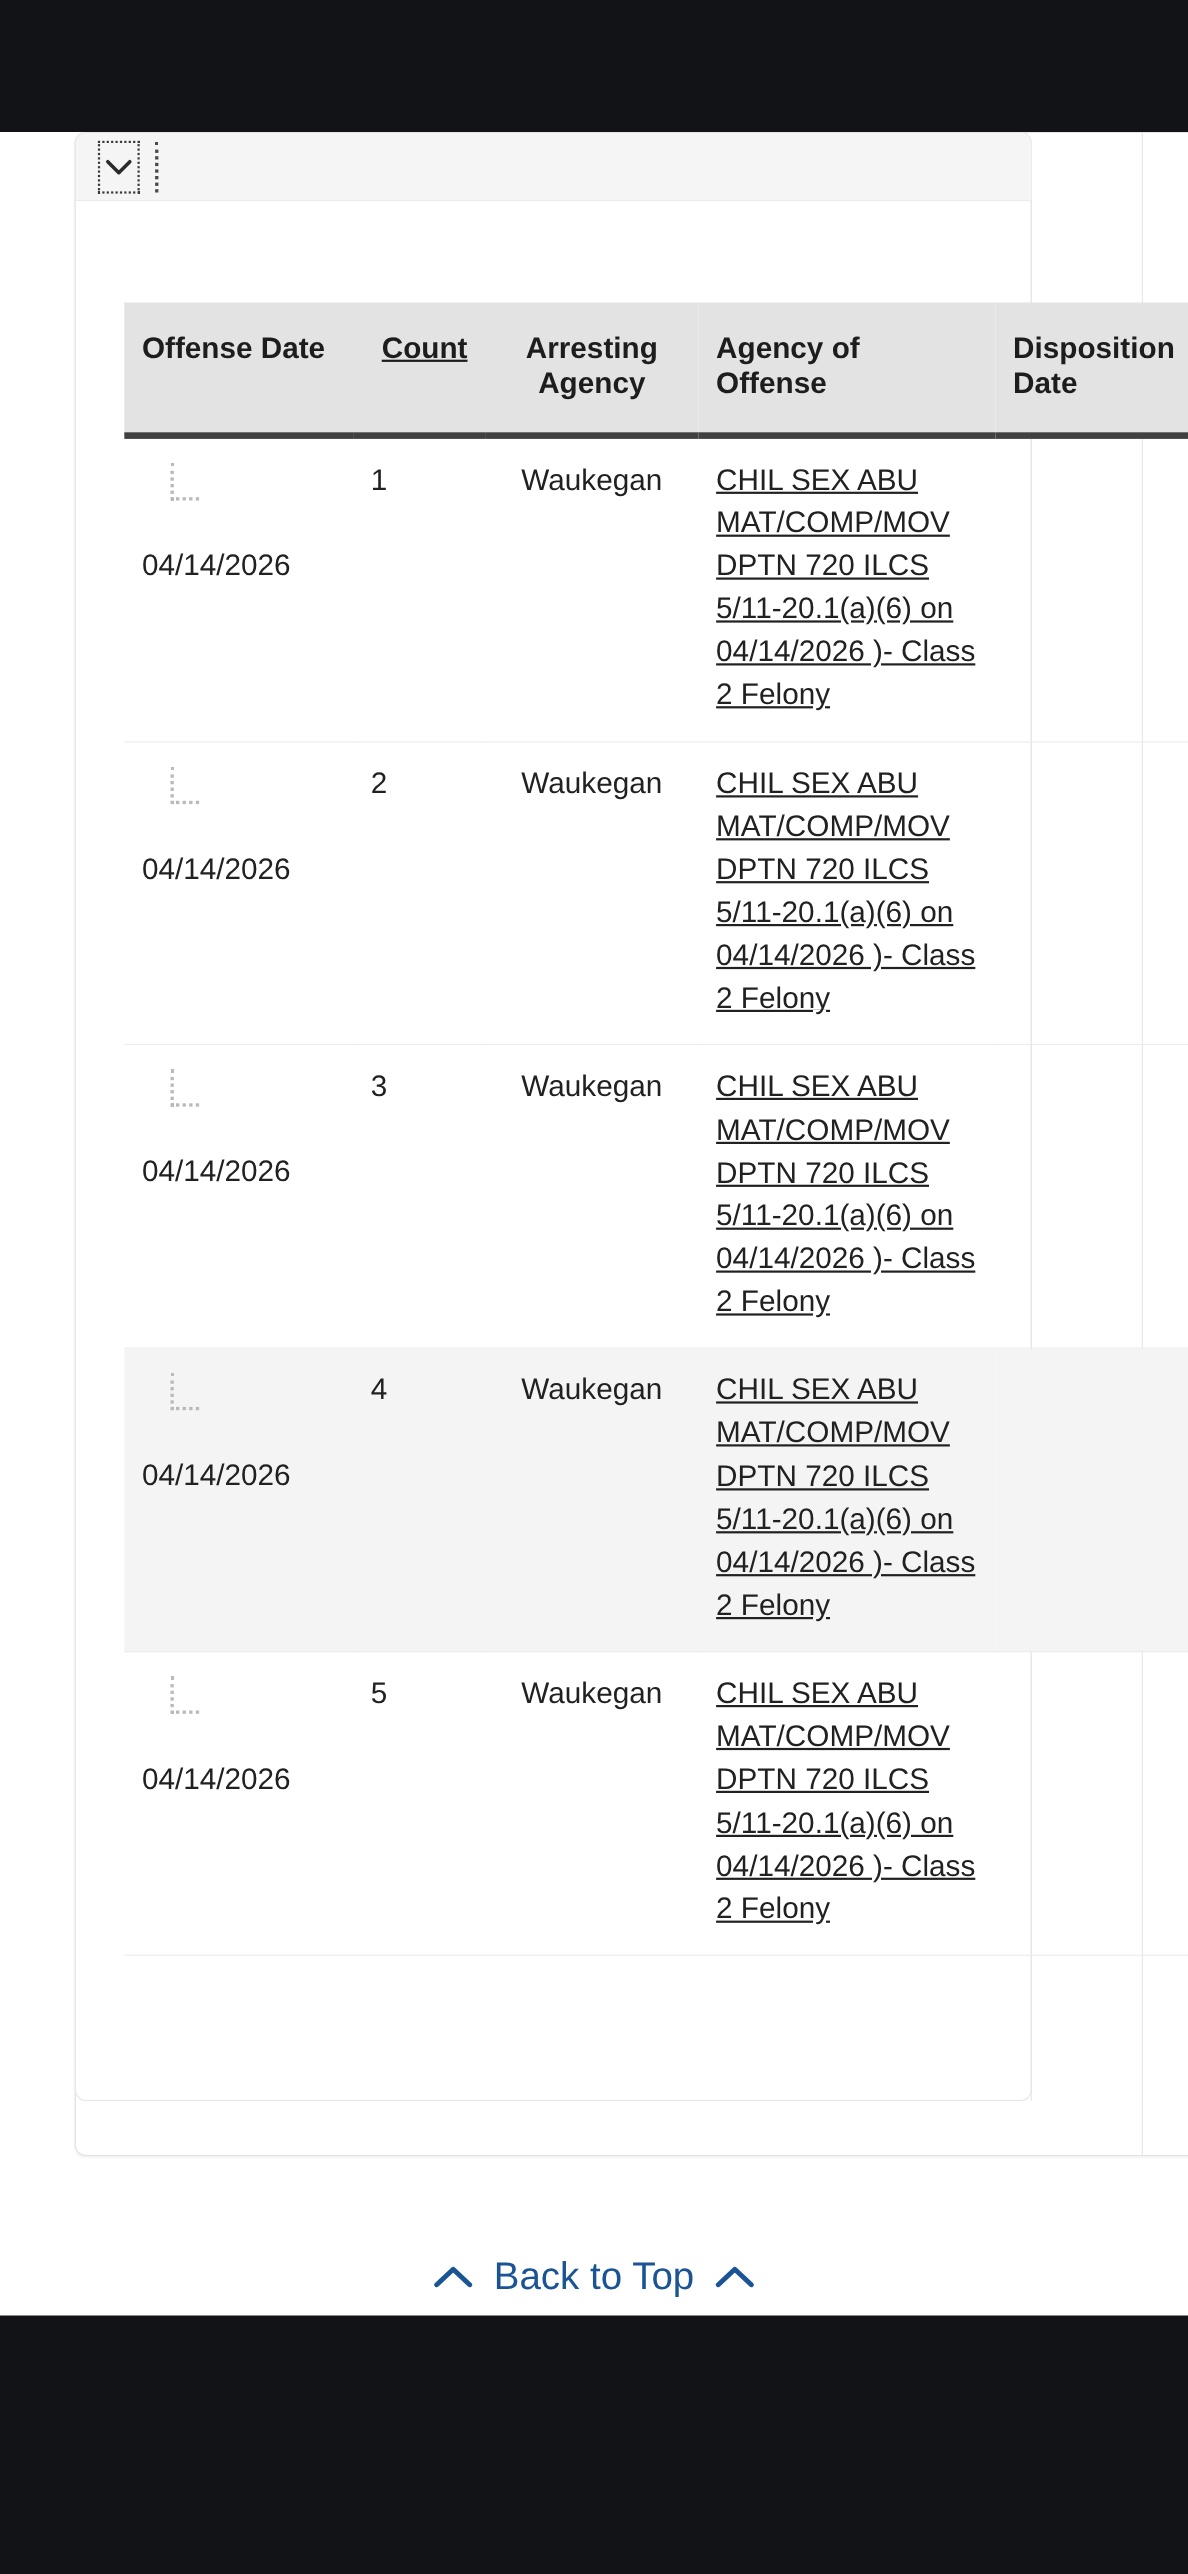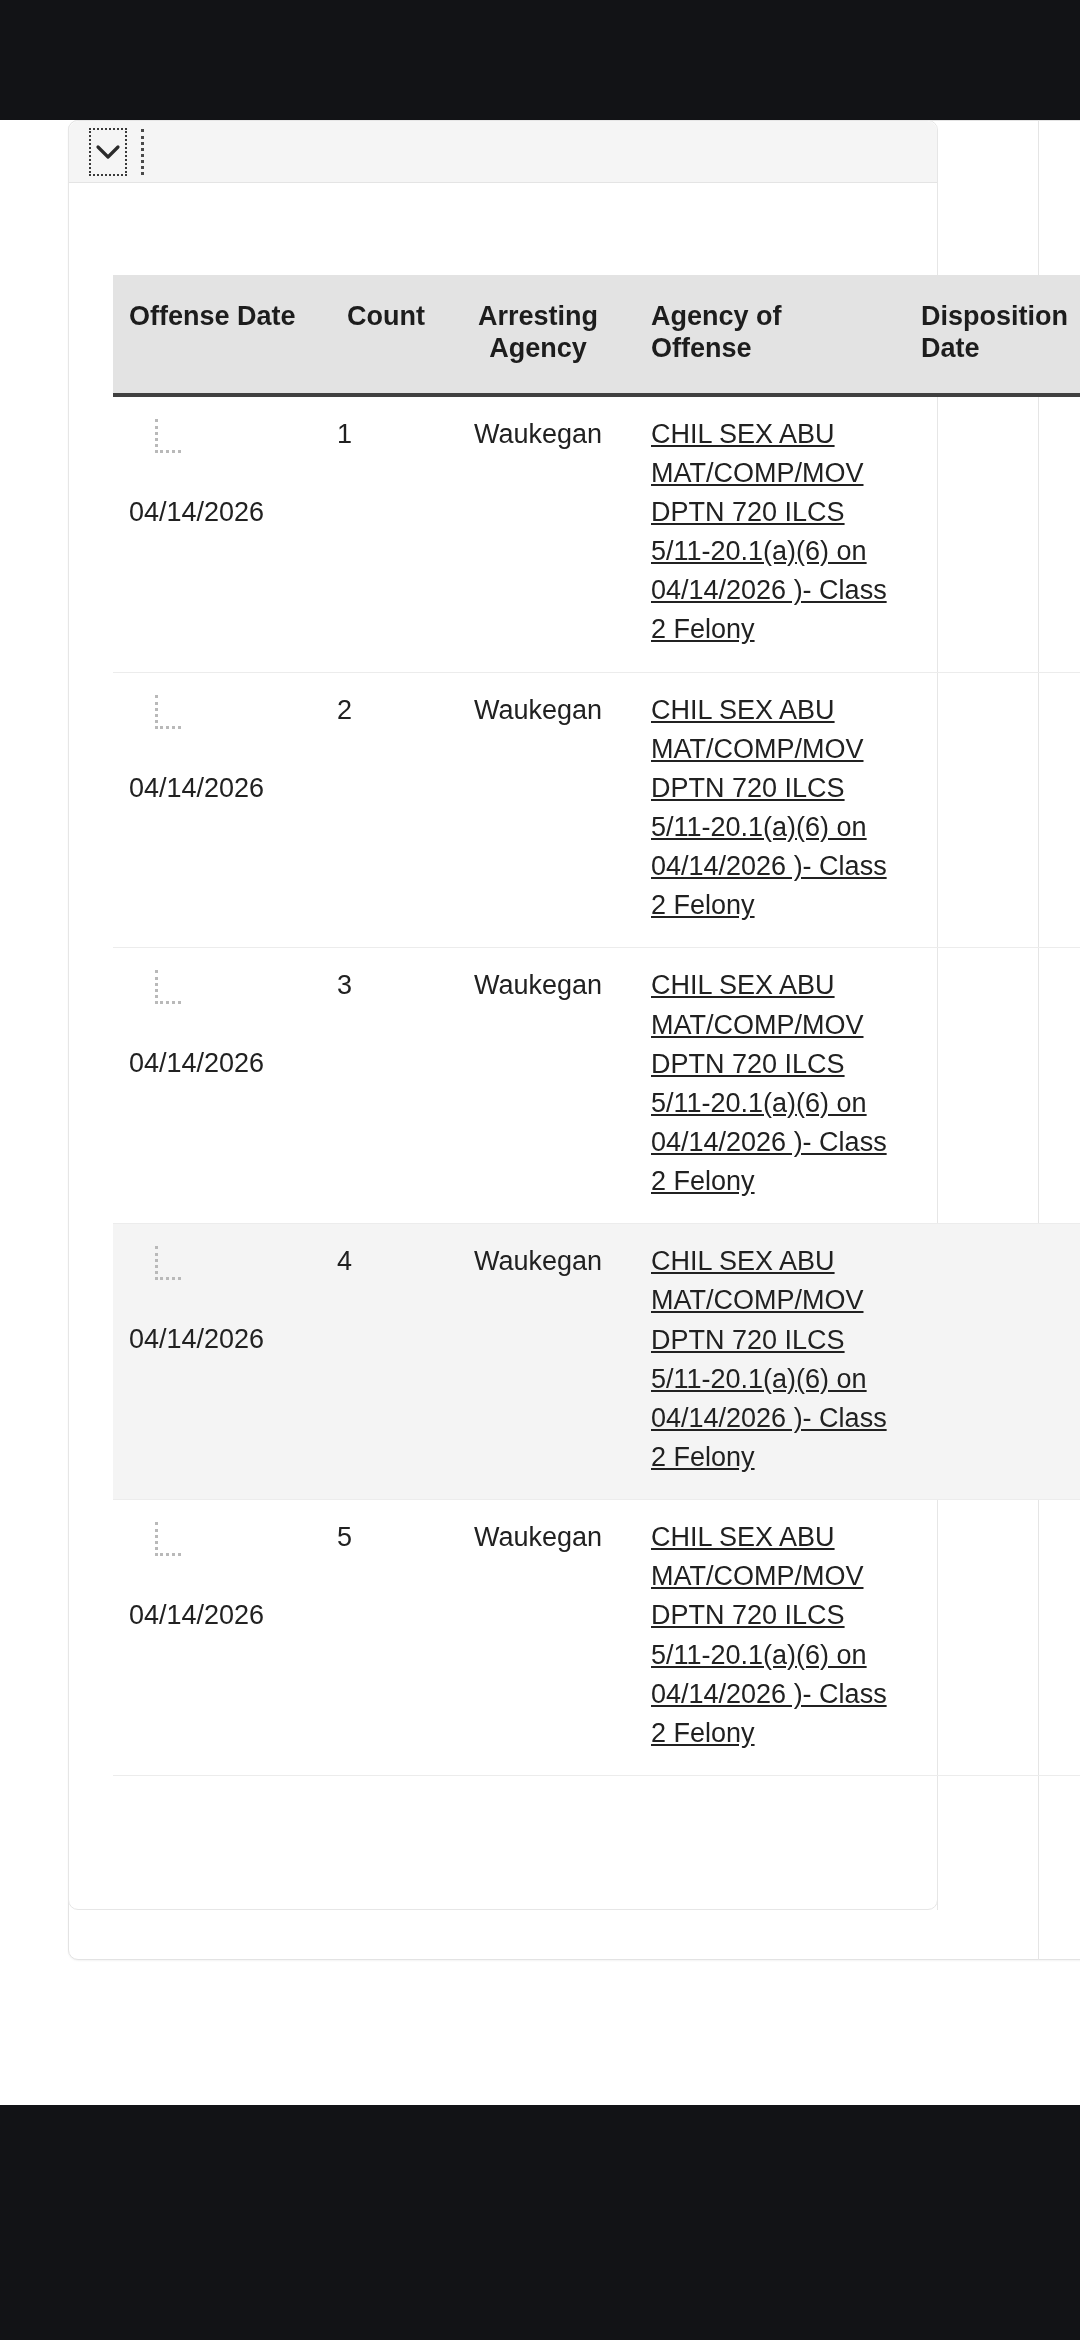--- a/index.html
+++ b/index.html
@@ -110,25 +110,25 @@
   }
 
   .tbl thead th {
     background:#e3e3e3;
     color:#1d1d1d;
     font-size:27px;
     font-weight:bold;
     line-height:1.18;
     padding:26px 16px 28px 16px;
     vertical-align:top;
-    border-bottom:4px solid #404040;
+    border-bottom:6px solid #404040;
   }
 
   .col-date   { width:208px; text-align:left;  }
-  .col-count  { width:120px; text-align:right; }
+  .col-count  { width:120px; text-align:right;text-decoration:underline; }
   .col-agency { width:194px; text-align:center; }
   .col-nature { width:270px; text-align:left;  }
   .col-disp   { width:208px; text-align:left;  }
 
   .tbl tbody td {
     font-size:27px;
     color:#212121;
     line-height:1.45;
     padding:18px 16px 22px 16px;
     vertical-align:top;
@@ -287,18 +287,31 @@
             <td class="td-nature">
               <span class="nature-text">CHIL SEX ABU MAT/COMP/MOV DPTN 720 ILCS 5/11-20.1(a)(6) on 04/14/2026 )- Class 2 Felony</span>
             </td>
             <td class="col-disp"></td>
           </tr>
 
         </tbody>
       </table>
     </div>
 
+    <div class="back-to-top">
+      <span>
+        <svg width="38" height="24" viewBox="0 0 38 24">
+          <polyline points="4,19 19,5 34,19" fill="none" stroke="#1a5494" stroke-width="4.5" stroke-linecap="round" stroke-linejoin="round"></polyline>
+        </svg>
+      </span>
+      <span>Back to Top</span>
+      <span>
+        <svg width="38" height="24" viewBox="0 0 38 24">
+          <polyline points="4,19 19,5 34,19" fill="none" stroke="#1a5494" stroke-width="4.5" stroke-linecap="round" stroke-linejoin="round"></polyline>
+        </svg>
+      </span>
+    </div>
 
   </div>
 
   <div class="sysbar-bottom"></div>
 
 </div>
 
 </body></html>

